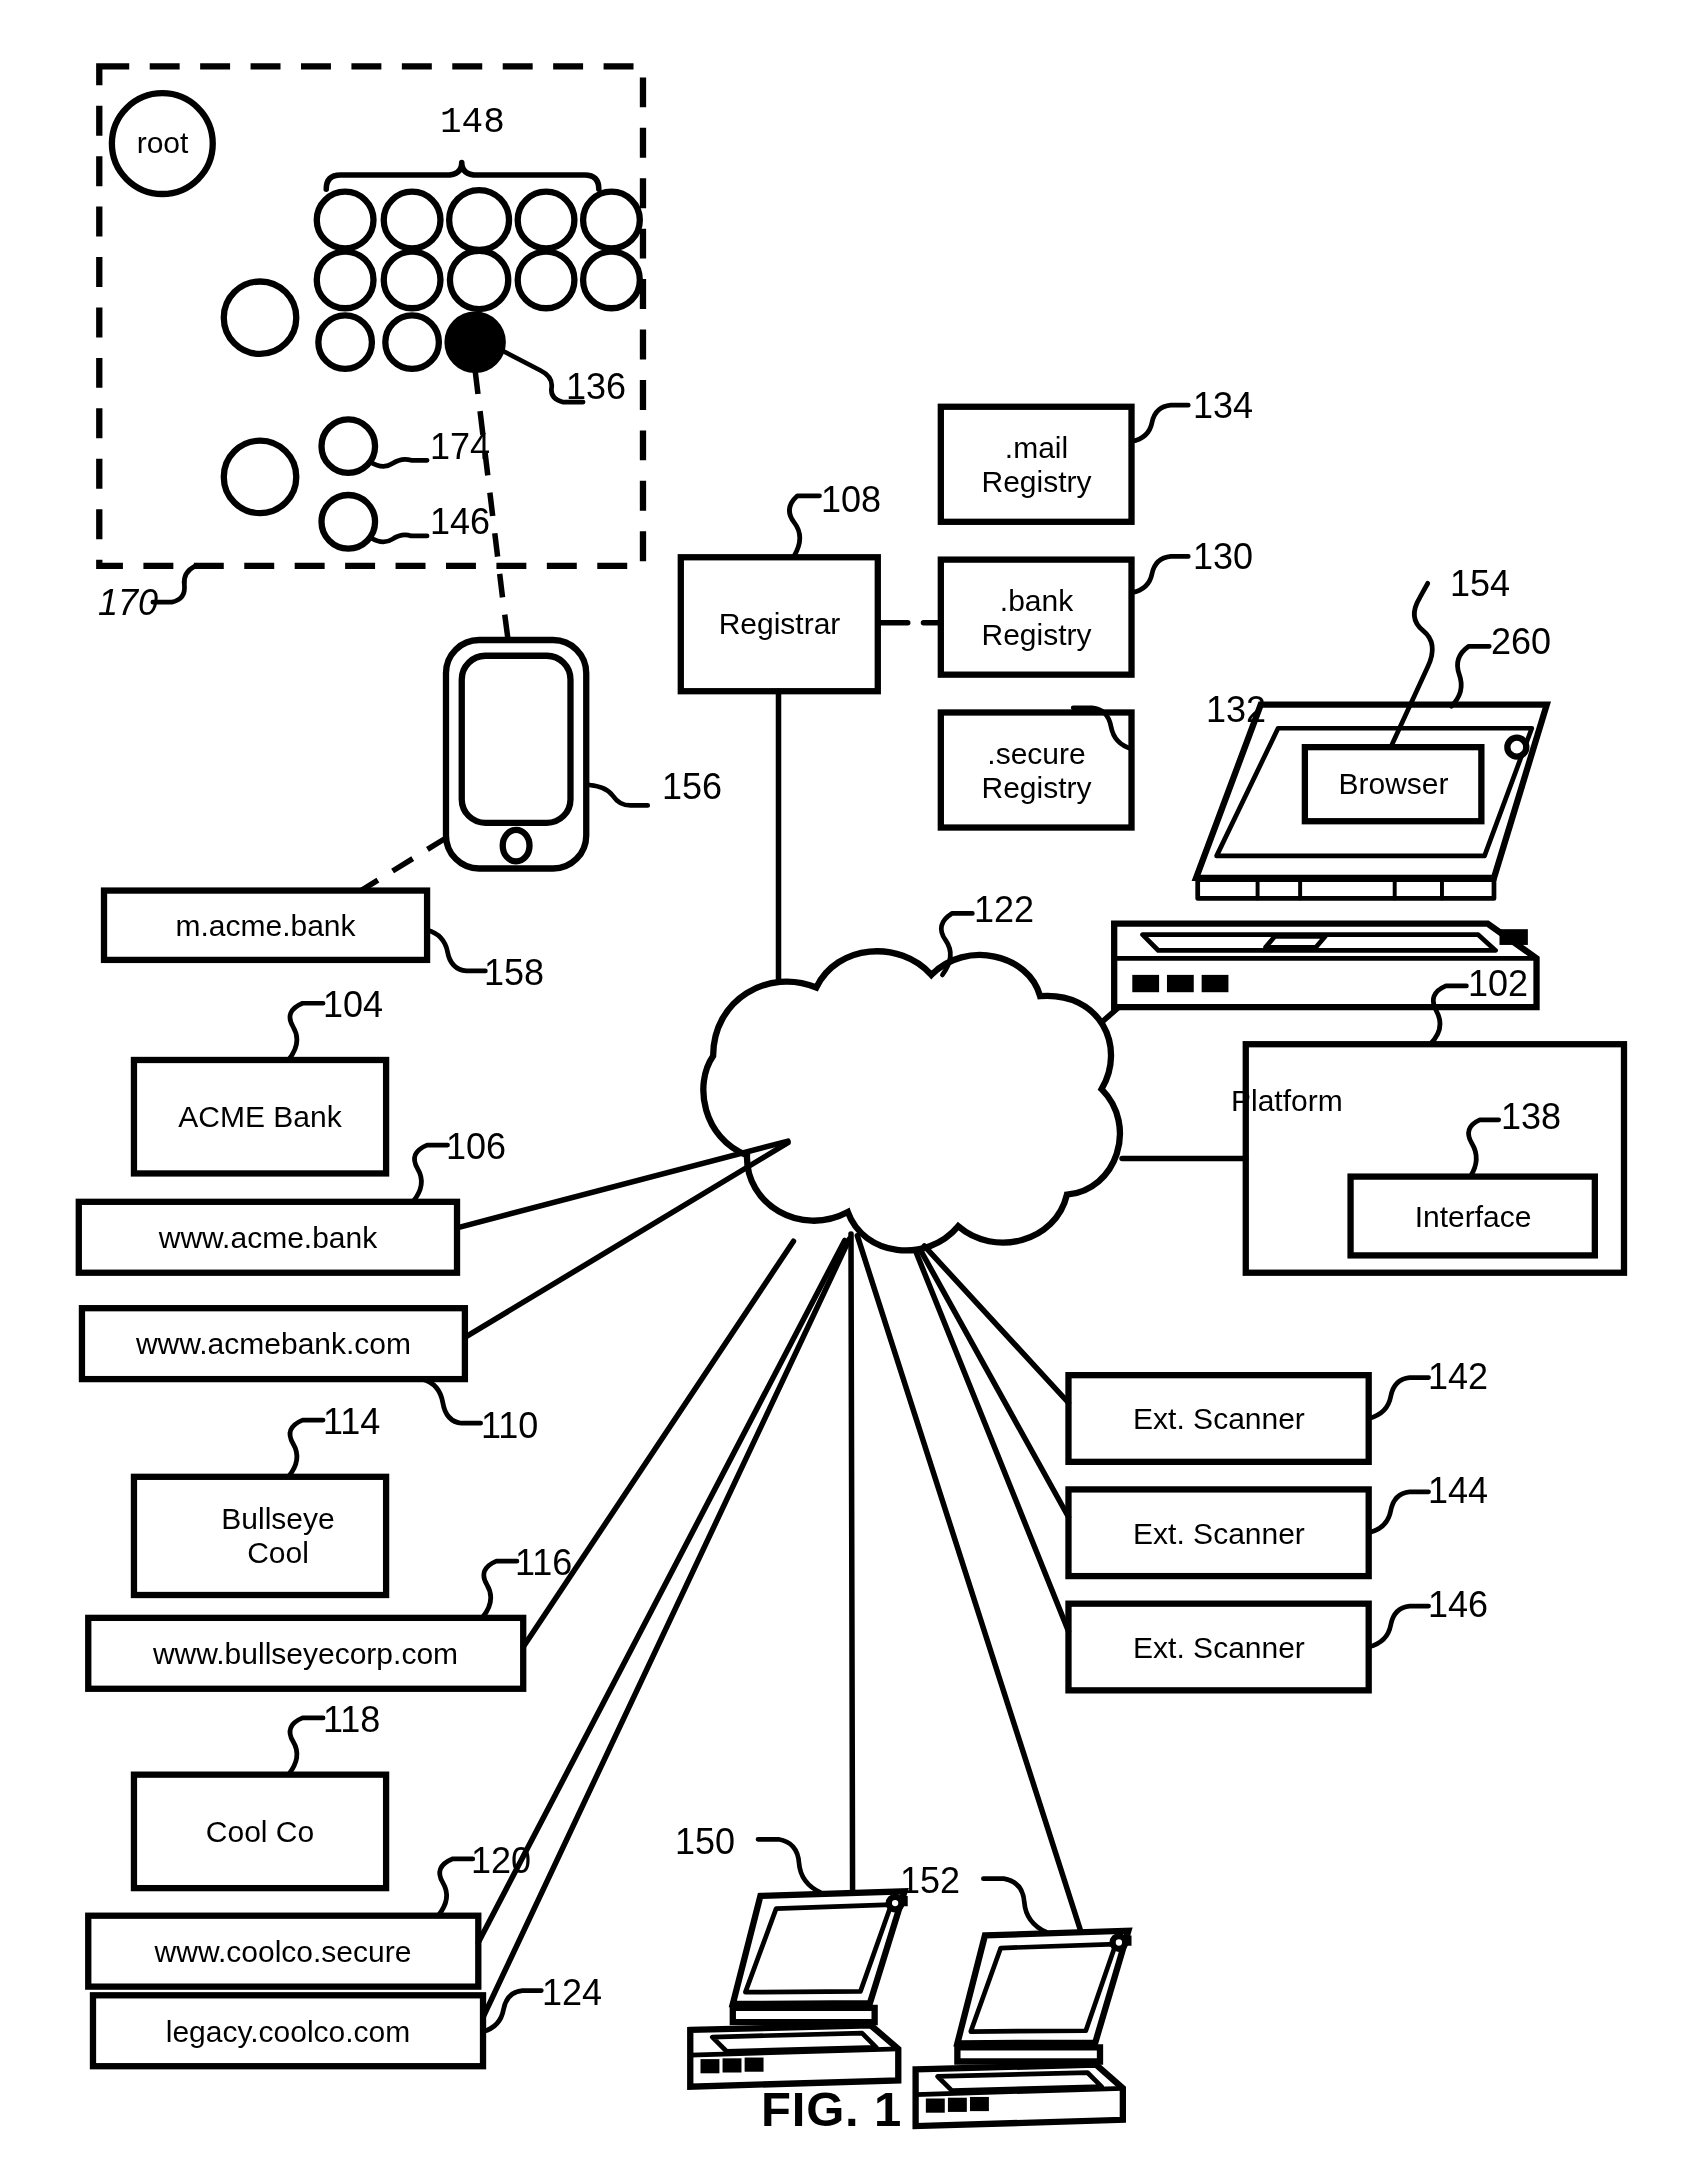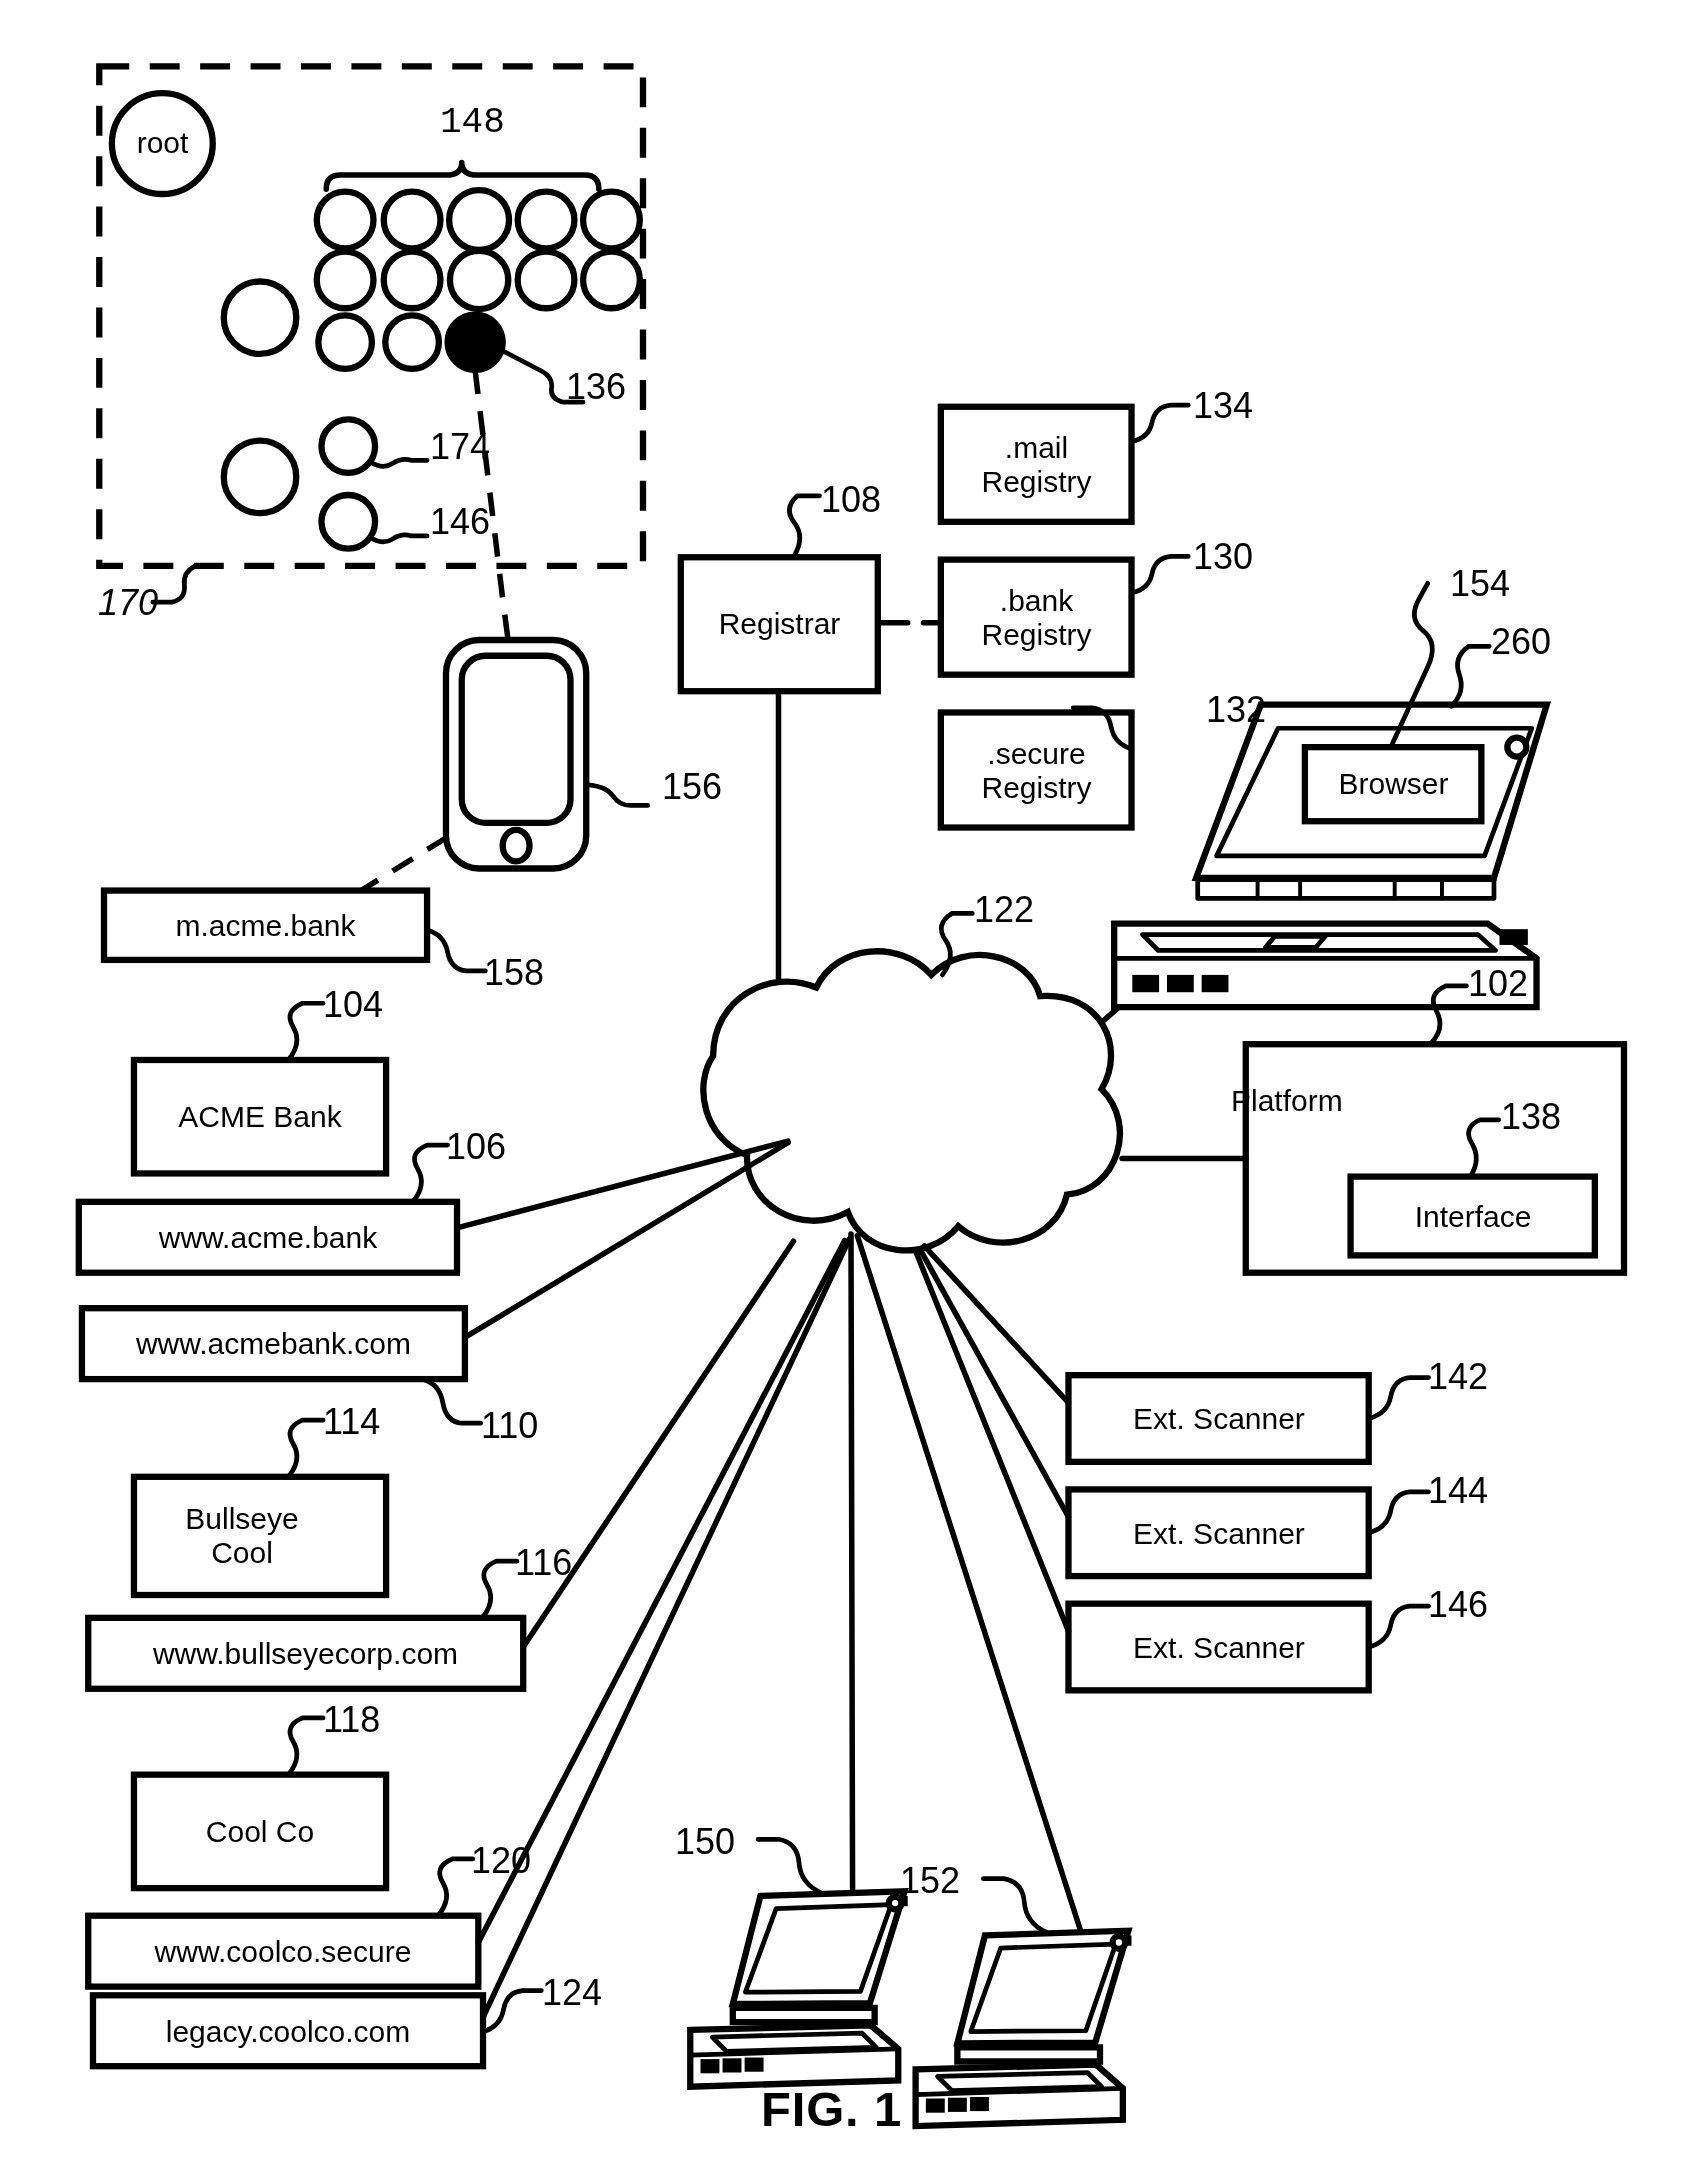--- a/index.html
+++ b/index.html
@@ -242,21 +242,21 @@
 <div class="boxtext" style="left:1351px;top:1177px;width:244px;height:79px;">Interface</div>
 
 <div class="boxtext" style="left:1069px;top:1375px;width:300px;height:87px;">Ext. Scanner</div>
 <div class="boxtext" style="left:1069px;top:1490px;width:300px;height:87px;">Ext. Scanner</div>
 <div class="boxtext" style="left:1069px;top:1604px;width:300px;height:87px;">Ext. Scanner</div>
 
 <div class="boxtext" style="left:104px;top:891px;width:323px;height:69px;">m.acme.bank</div>
 <div class="boxtext" style="left:134px;top:1060px;width:252px;height:113px;">ACME Bank</div>
 <div class="boxtext" style="left:79px;top:1202px;width:378px;height:71px;">www.acme.bank</div>
 <div class="boxtext" style="left:82px;top:1308px;width:383px;height:71px;">www.acmebank.com</div>
-<div class="boxtext" style="left:116px;top:1477px;width:252px;height:118px;flex-direction:column;">
+<div class="boxtext" style="left:152px;top:1477px;width:252px;height:118px;flex-direction:column;">
   <span>Bullseye</span>
   <span>Cool</span>
 </div>
 <div class="boxtext" style="left:88px;top:1618px;width:435px;height:71px;">www.bullseyecorp.com</div>
 <div class="boxtext" style="left:134px;top:1775px;width:252px;height:113px;">Cool Co</div>
 <div class="boxtext" style="left:88px;top:1916px;width:390px;height:71px;">www.coolco.secure</div>
 <div class="boxtext" style="left:93px;top:1996px;width:390px;height:71px;">legacy.coolco.com</div>
 
 <div class="lbl" style="left:440px;top:102px;font-family:Liberation Mono, monospace;">148</div>
 <div class="lbl" style="left:566px;top:366px;">136</div>

